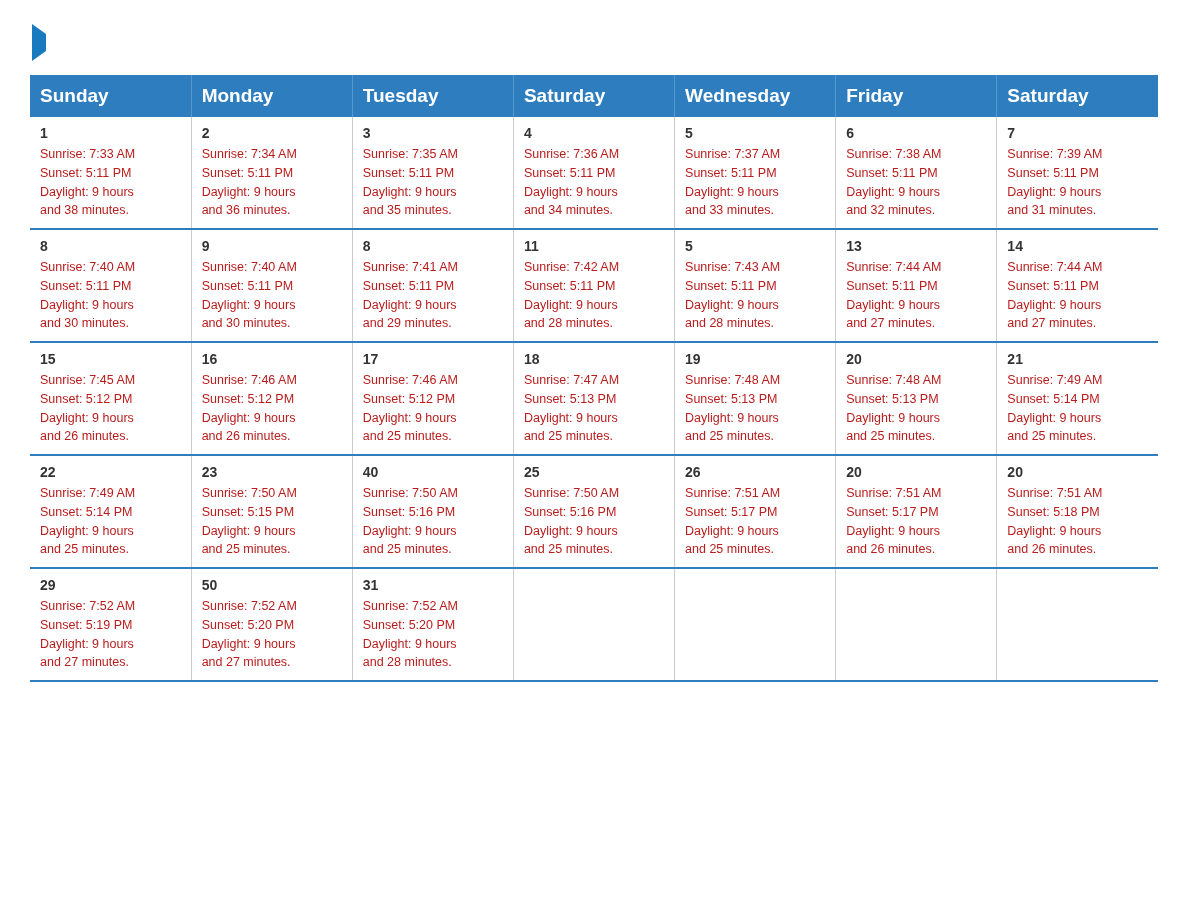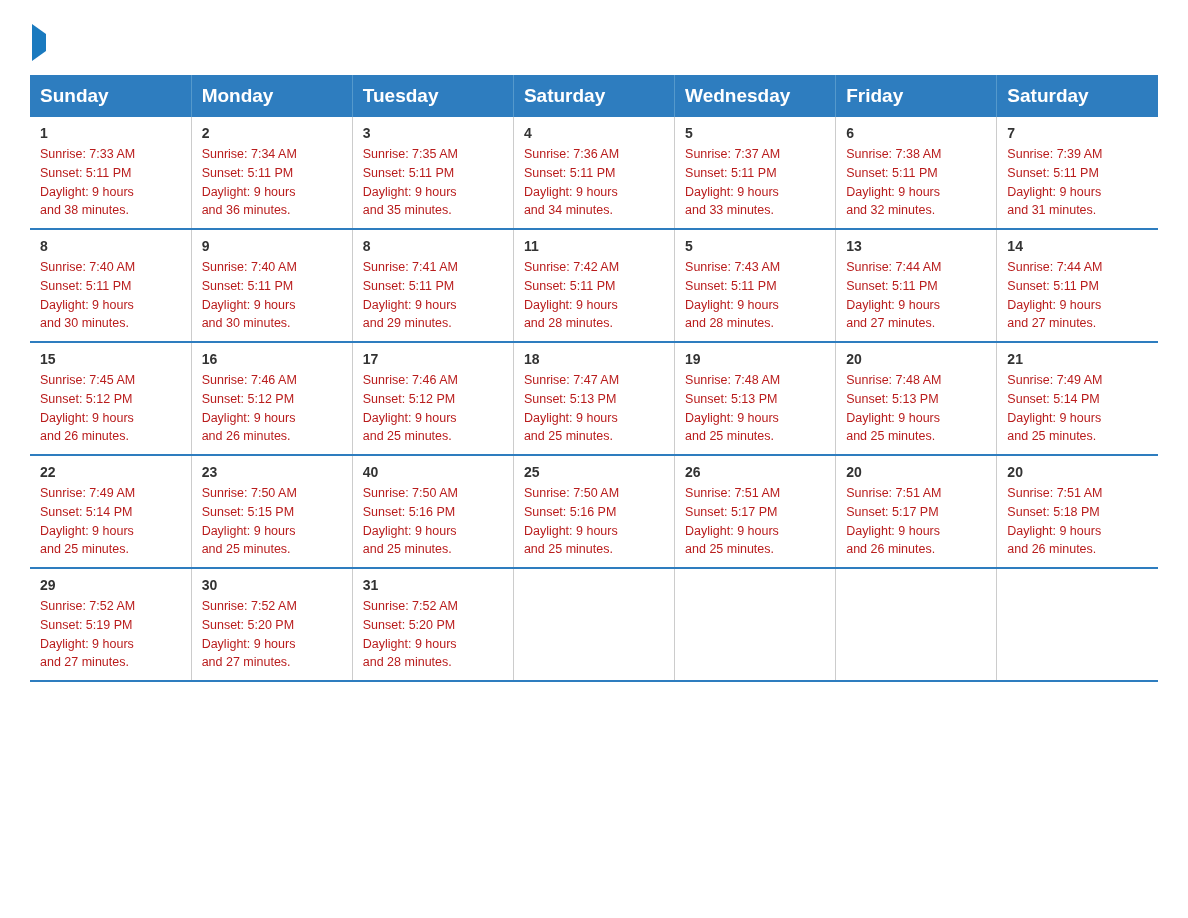--- a/index.html
+++ b/index.html
@@ -252,21 +252,21 @@
           <span class="day-num">20</span>
           <span class="day-info">Sunrise: 7:51 AM<br>Sunset: 5:18 PM<br>Daylight: 9 hours<br>and 26 minutes.</span>
         </td>
       </tr>
       <tr>
         <td>
           <span class="day-num">29</span>
           <span class="day-info">Sunrise: 7:52 AM<br>Sunset: 5:19 PM<br>Daylight: 9 hours<br>and 27 minutes.</span>
         </td>
         <td>
-          <span class="day-num">30</span>
+          <span class="day-num">50</span>
           <span class="day-info">Sunrise: 7:52 AM<br>Sunset: 5:20 PM<br>Daylight: 9 hours<br>and 27 minutes.</span>
         </td>
         <td>
           <span class="day-num">31</span>
           <span class="day-info">Sunrise: 7:52 AM<br>Sunset: 5:20 PM<br>Daylight: 9 hours<br>and 28 minutes.</span>
         </td>
         <td class="empty-cell"></td>
         <td class="empty-cell"></td>
         <td class="empty-cell"></td>
         <td class="empty-cell"></td>

